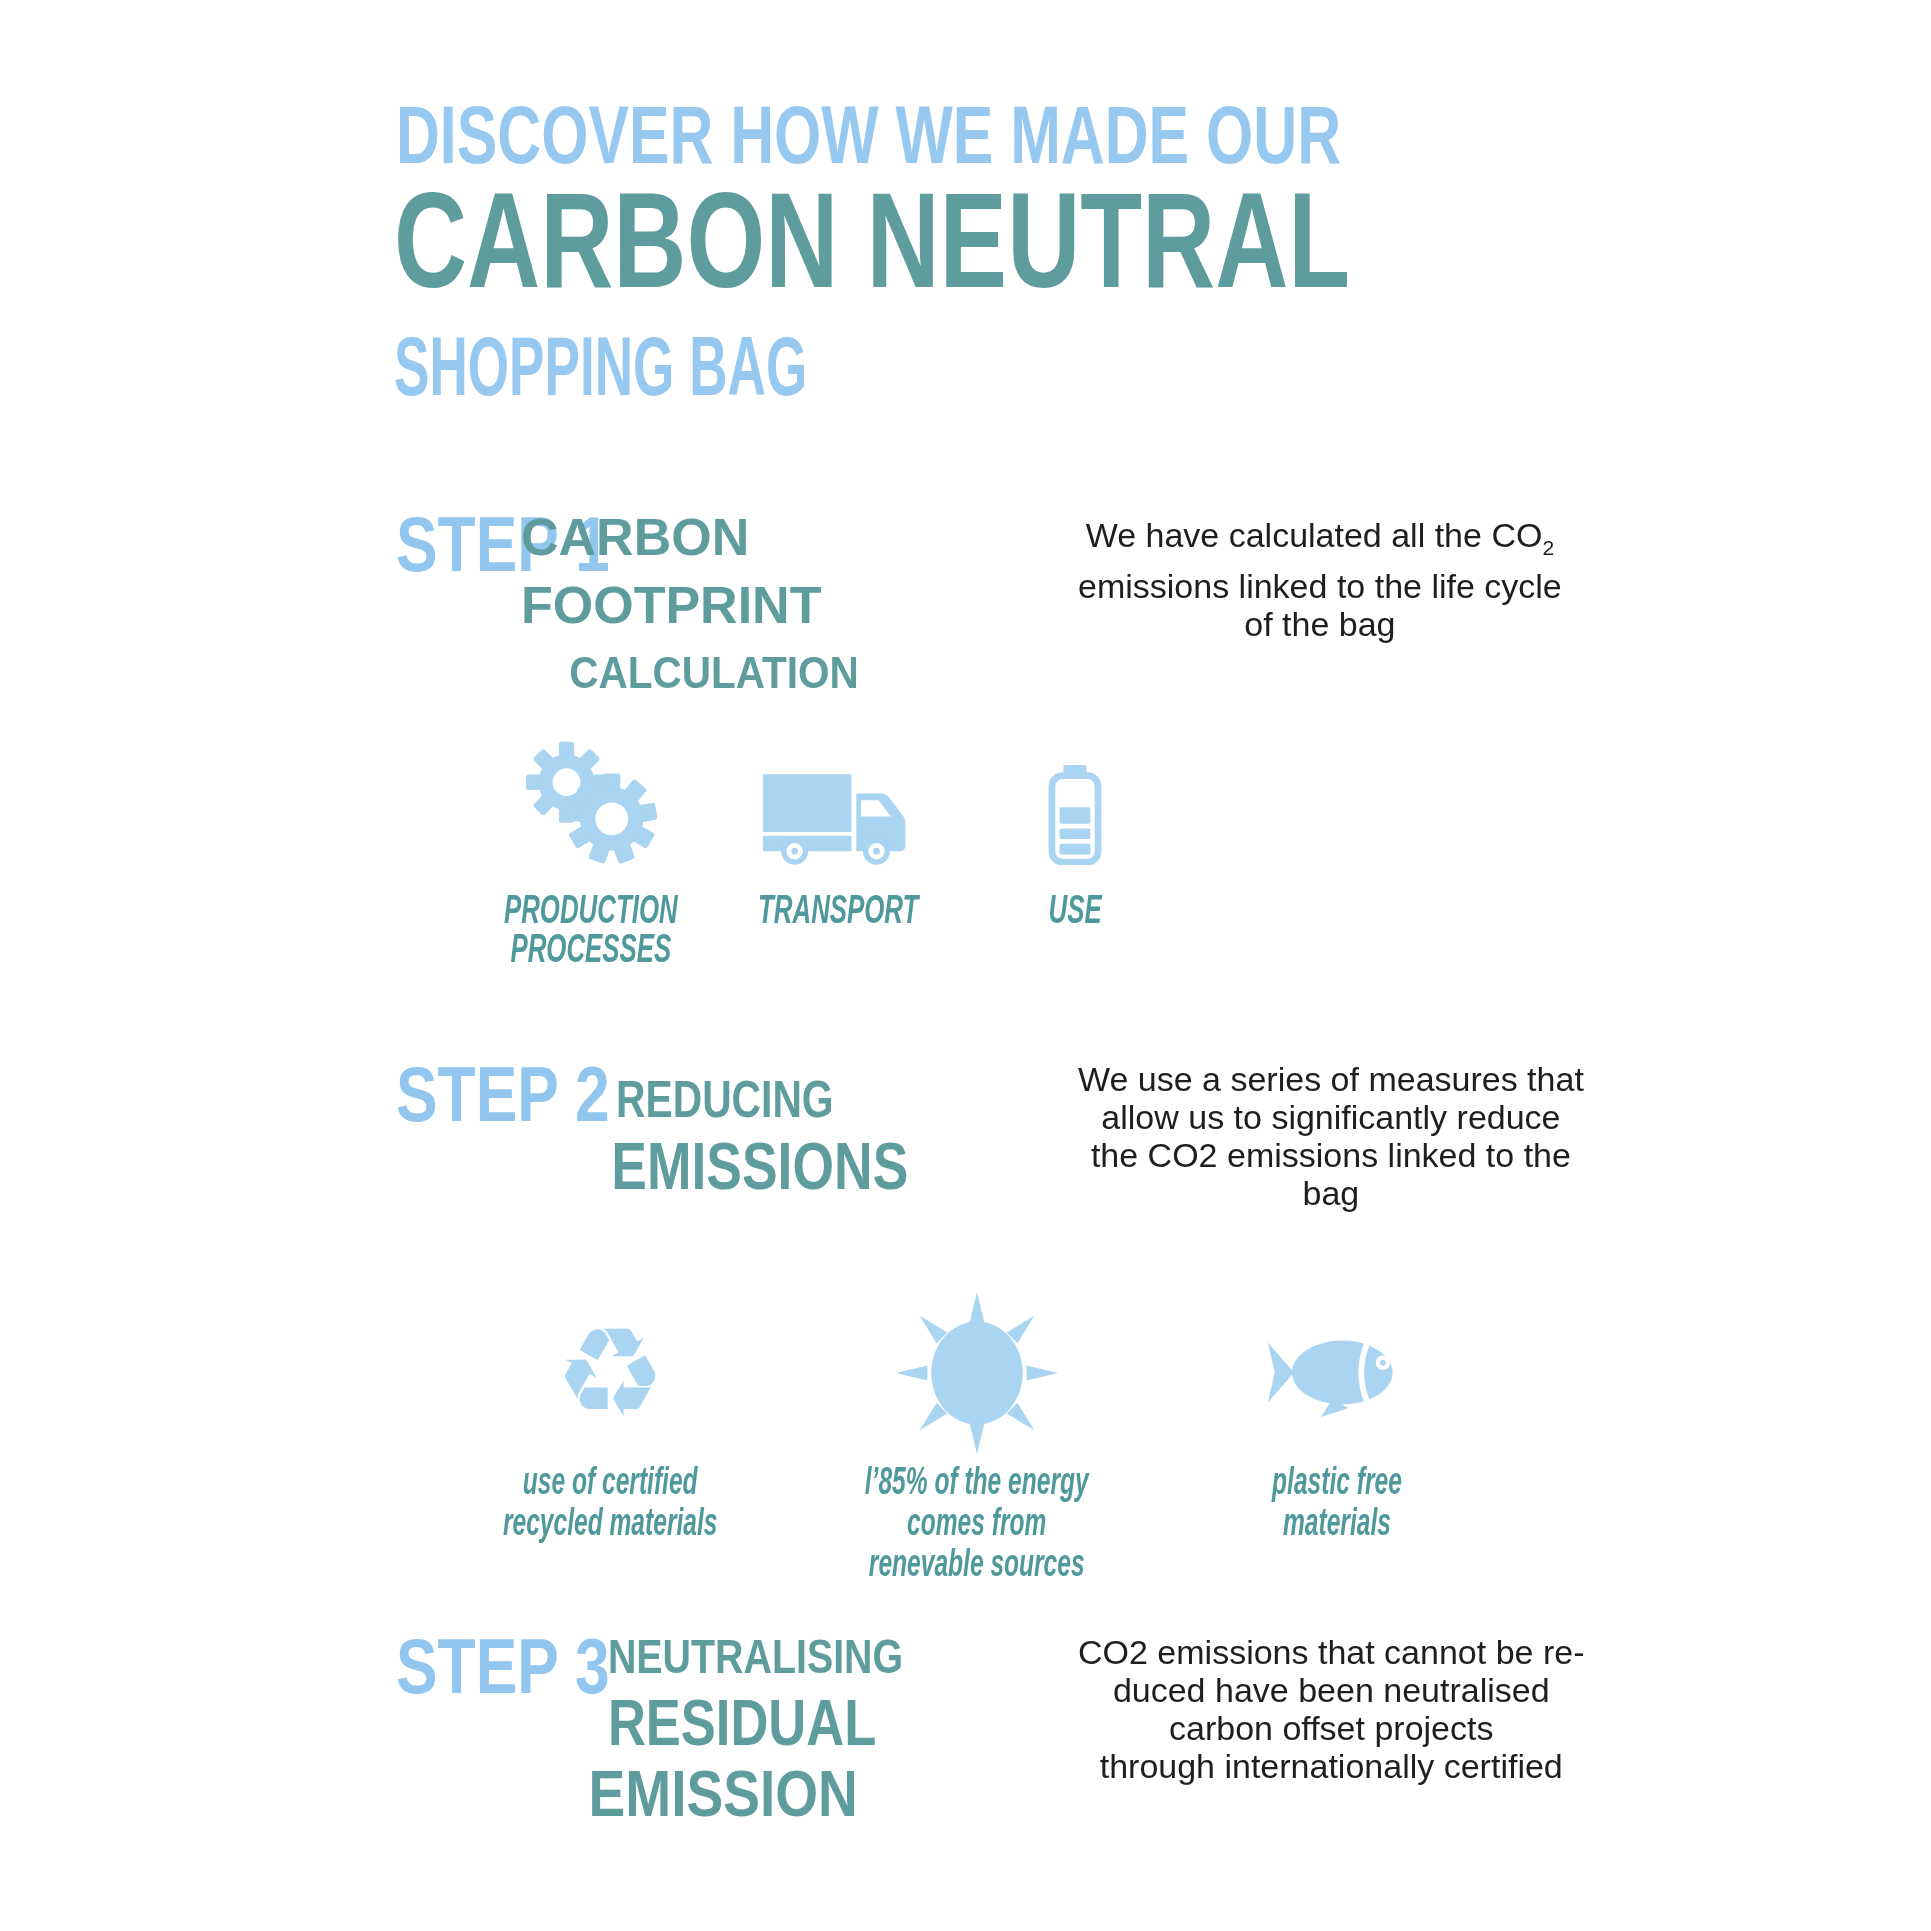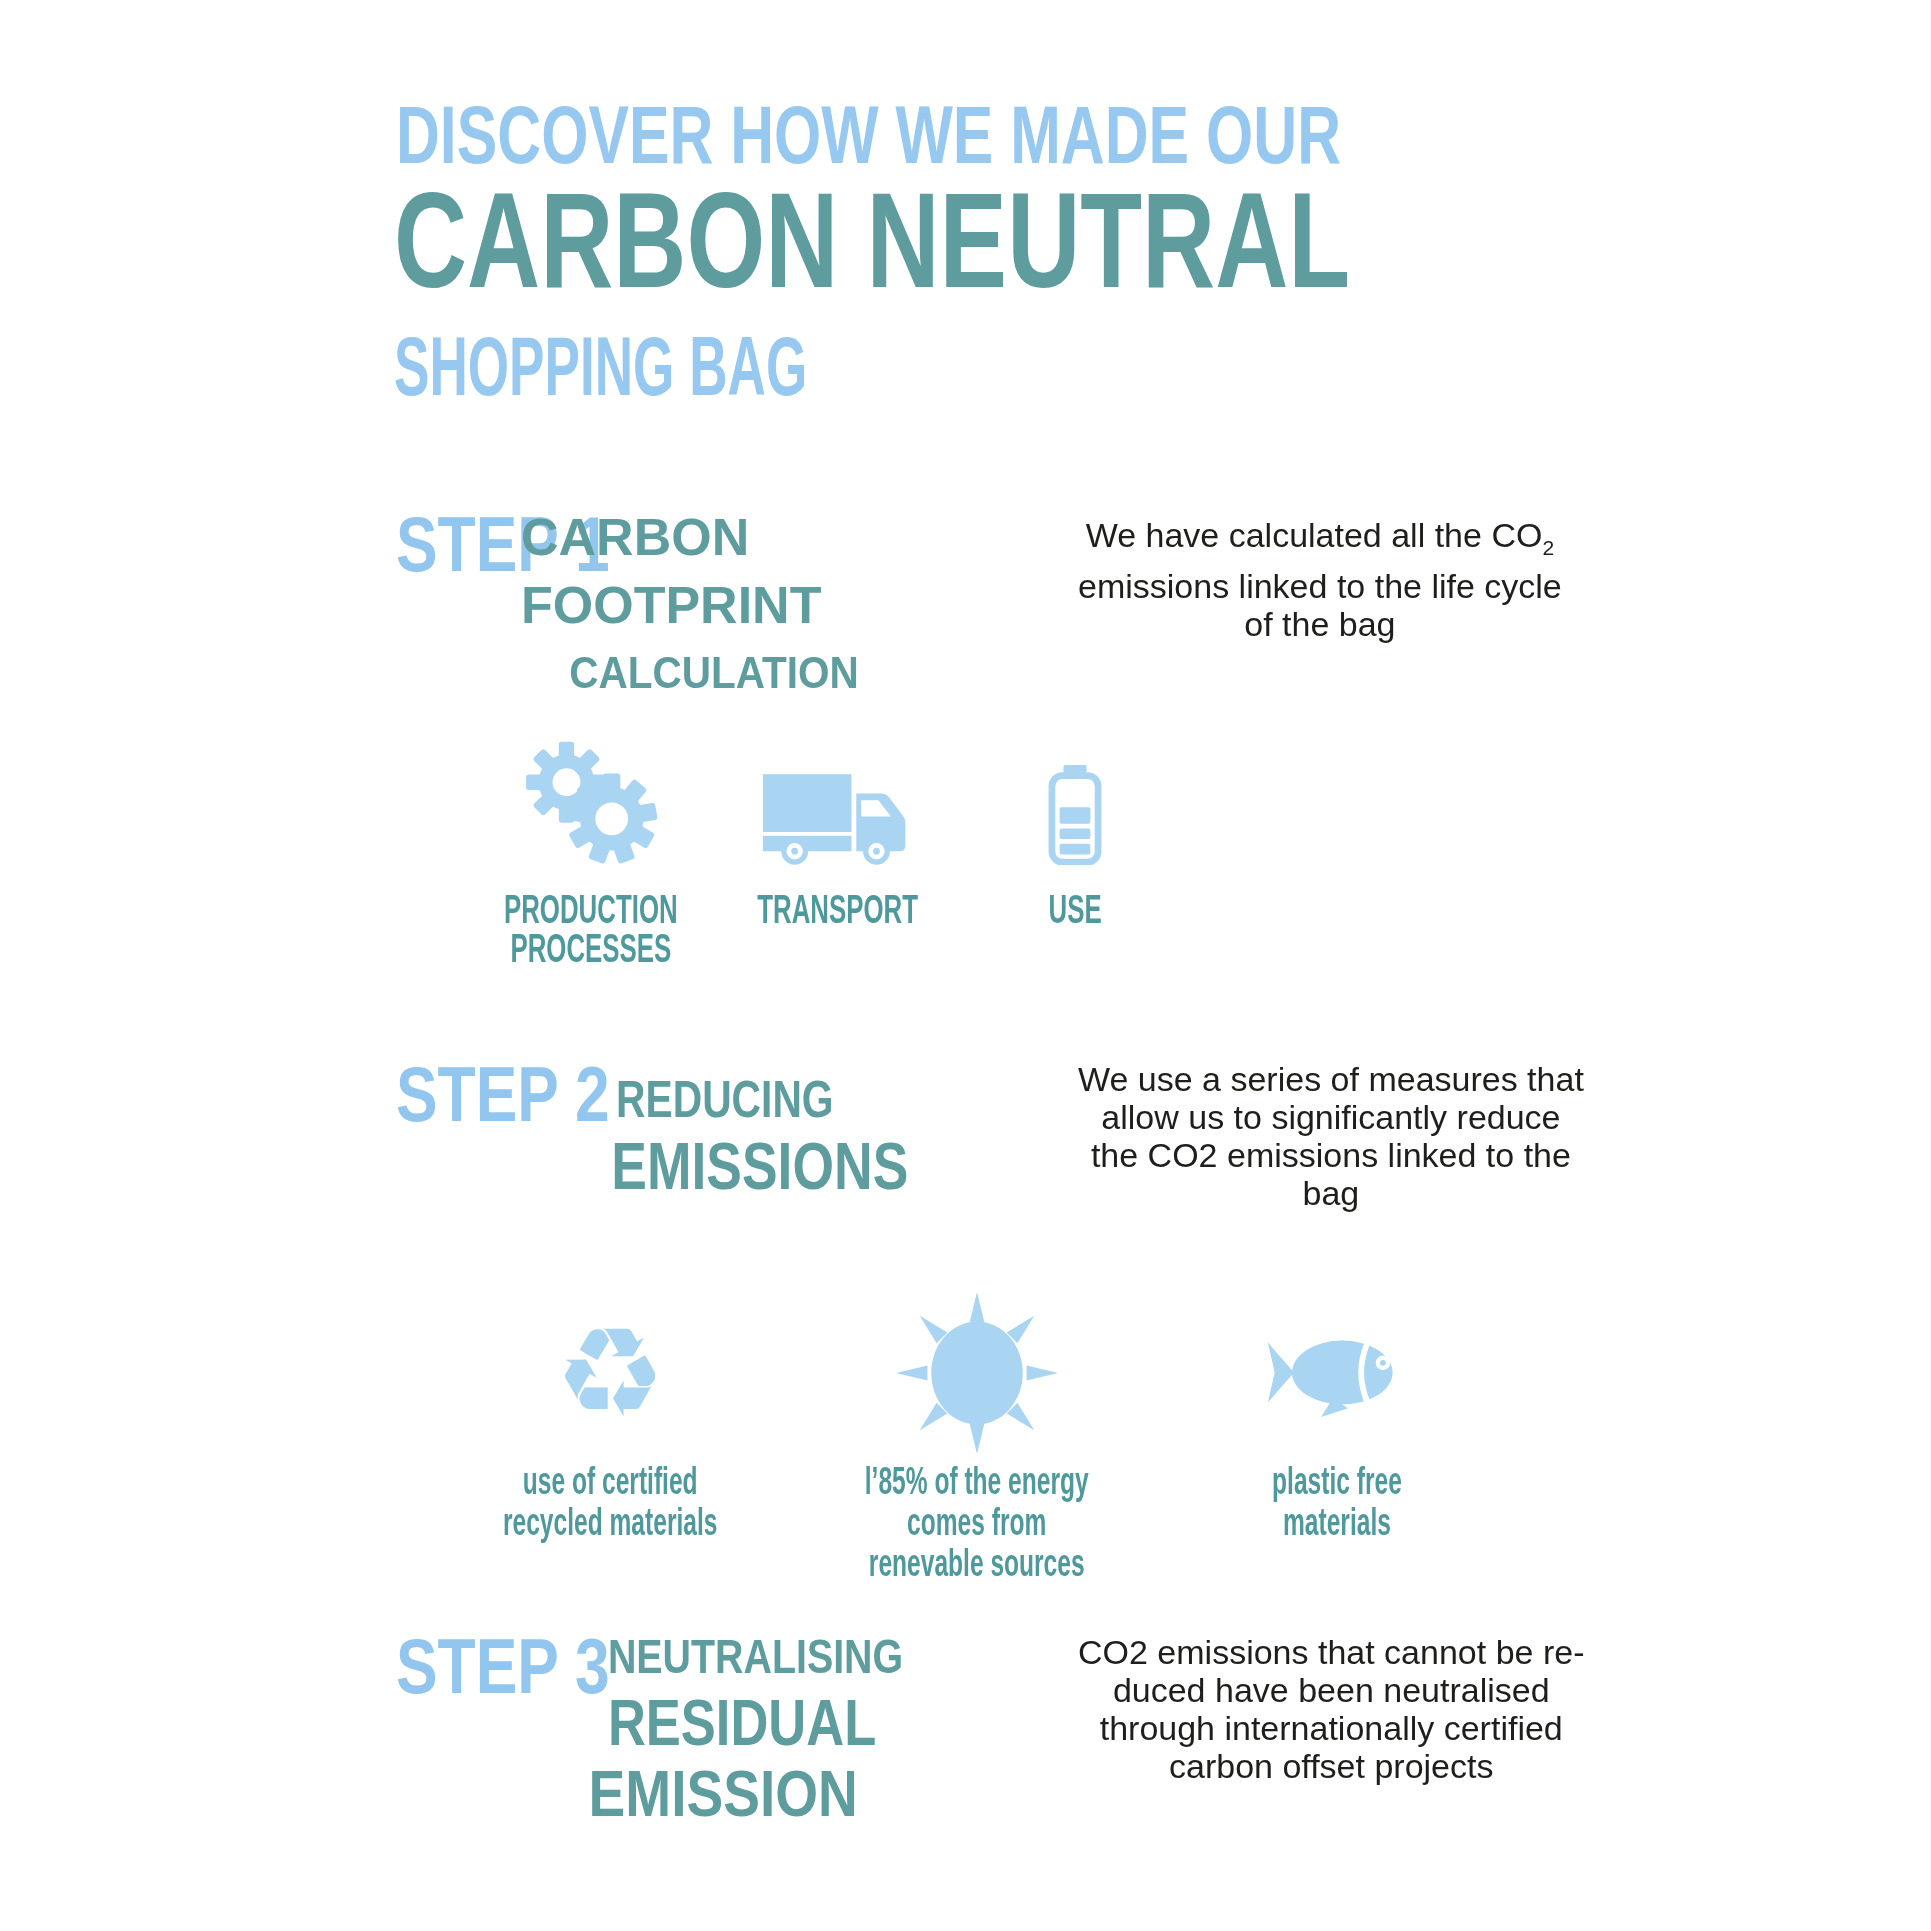--- a/index.html
+++ b/index.html
@@ -18,21 +18,21 @@
     font-family:"Liberation Sans","DejaVu Sans",sans-serif;overflow:hidden;
   }
   .abs{position:absolute;}
   .title-line{font-weight:bold;white-space:nowrap;color:var(--title-blue);transform-origin:left top;line-height:1;}
   .step-label{font-weight:bold;white-space:nowrap;color:var(--step-blue);font-size:77px;line-height:77px;transform:scaleX(.81);transform-origin:left top;}
   .heading{text-align:left;color:var(--heading-teal);font-weight:bold;}
   .hline{display:block;white-space:nowrap;transform-origin:right center;}
   .body-col{color:var(--body-text);font-size:34px;line-height:38px;font-weight:normal;text-align:center;}
   .bline{white-space:nowrap;}
   sub{font-size:0.62em;}
-  .icon-item{position:absolute;display:flex;flex-direction:column;align-items:center;}
+  .icon-item{position:absolute;display:flex;flex-direction:column;align-items:center;font-style:italic;}
   .icon-box{display:flex;justify-content:center;width:100%;}
   .row1 .icon-box{height:122px;align-items:flex-end;}
   .row2 .icon-box{height:166px;align-items:center;}
   .icon-label{font-weight:bold;color:var(--label-teal);text-align:center;transform:scaleX(.63);transform-origin:center top;}
   .row1 .icon-label{font-size:41px;line-height:39px;margin-top:25px;}
   .row2 .icon-label{font-size:39px;line-height:41px;margin-top:3.9px;}
   .icon-label div{white-space:nowrap;}
   .icon-svg{fill:var(--icon-blue);display:block;}
   .recycle-glyph{font-family:"DejaVu Sans",sans-serif;font-size:124px;line-height:124px;color:var(--icon-blue);font-weight:normal;}
 </style>
@@ -204,18 +204,18 @@
 
   <div class="abs heading" style="left:521px;width:483px;top:1626px;">
     <span class="hline" style="font-size:48px;line-height:62px;transform:scaleX(.82);">NEUTRALISING</span>
     <span class="hline" style="font-size:64px;line-height:71px;transform:scaleX(.82);">RESIDUAL</span>
     <span class="hline" style="font-size:64px;line-height:71px;transform:scaleX(.86);">EMISSION</span>
   </div>
 
   <div class="abs body-col" style="left:1078px;top:1633px;">
     <div class="bline">CO2 emissions that cannot be re-</div>
     <div class="bline">duced have been neutralised</div>
+    <div class="bline">carbon offset projects</div>
     <div class="bline">through internationally certified</div>
-    <div class="bline">carbon offset projects</div>
   </div>
 
 </div>
 
 
 </body></html>

